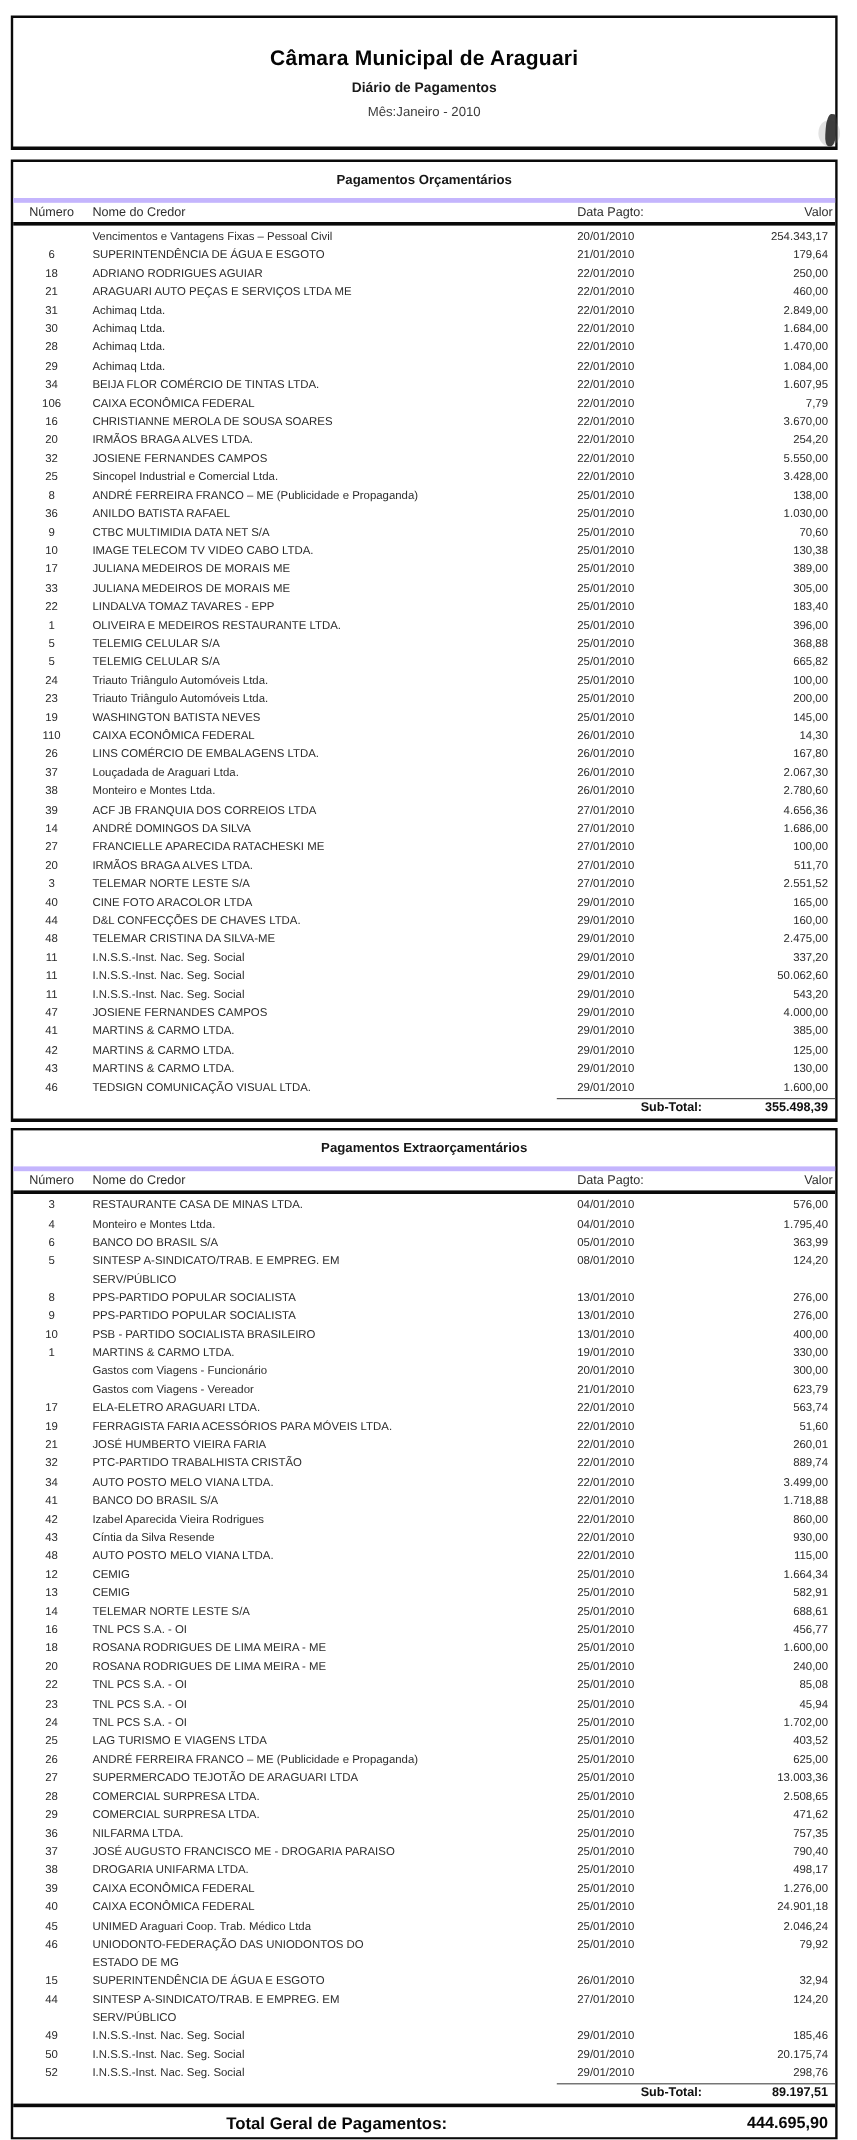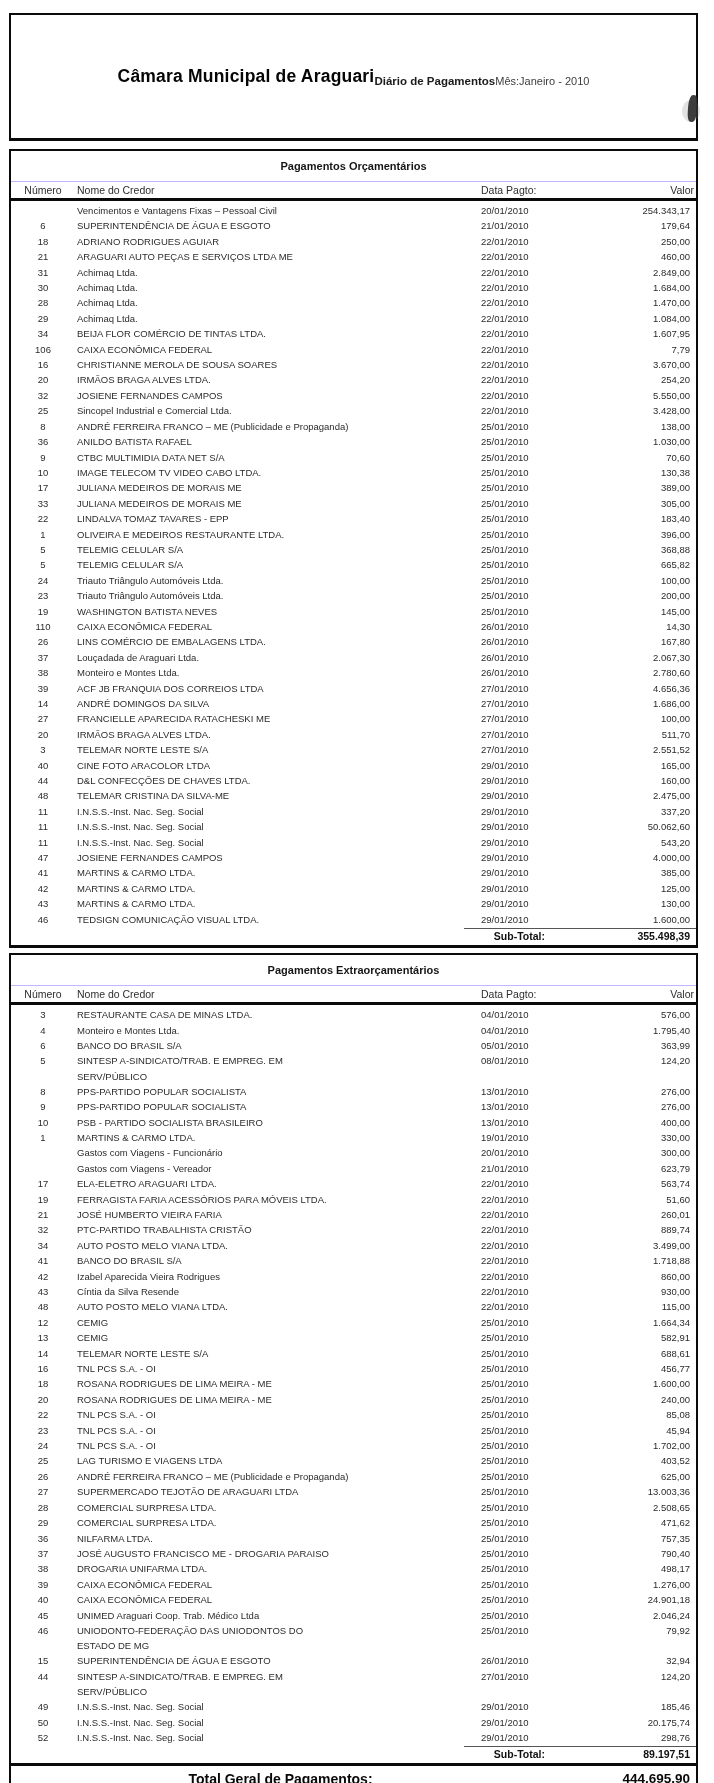--- a/index.html
+++ b/index.html
@@ -6,47 +6,47 @@
   body{
     width:714px;height:1783px;position:relative;overflow:hidden;
     background:#ffffff;
     font-family:"Liberation Sans","DejaVu Sans",sans-serif;
     color:#242424;
   }
   .page{position:absolute;left:9px;top:13px;width:689px;}
   .box{box-sizing:border-box;width:689px;border:2px solid #0a0a0a;background:#fff;}
 
   
-  .box-header{height:128px;display:flex;flex-direction:row;align-items:center;justify-content:center;border-bottom-width:3px;}
+  .box-header{height:112px;display:flex;flex-direction:column;align-items:center;justify-content:center;border-bottom-width:3px;}
   .doc-title{font-size:17.5px;font-weight:bold;color:#050505;letter-spacing:.2px;}
   .doc-subtitle{font-size:11.5px;font-weight:bold;margin-top:9px;color:#1b1b1b;}
   .doc-period{font-size:11px;margin-top:8px;color:#3d3d3d;}
 
   
   .box-section{margin-top:8px;border-bottom-width:3px;}
   .box-section2{margin-top:5px;border-bottom-width:2px;}
   .section-title{text-align:center;font-size:11px;font-weight:bold;color:#161616;padding:9px 0 9px 0;}
 
-  .thead{display:flex;border-top:1px solid #c4b5fd;border-bottom:3px solid #0a0a0a;
+  .thead{display:flex;border-top:4px solid #c4b5fd;border-bottom:3px solid #0a0a0a;
          font-size:10.5px;color:#2e2e2e;padding:2px 0 2px 0;align-items:flex-end;}
   .h-num{width:64px;flex:none;text-align:center;}
   .h-cred{width:400px;flex:none;padding-left:2px;}
   .h-date{width:120px;flex:none;padding-left:4px;}
   .h-val{flex:1;text-align:right;padding-right:2px;}
 
   .tbody{padding-top:2px;}
   .row{display:flex;align-items:flex-start;font-size:9.5px;line-height:15.4px;color:#2b2b2b;}
   .c-num{width:64px;flex:none;text-align:center;}
   .c-cred{width:400px;flex:none;padding-left:2px;}
   .c-cred .cred2{line-height:15px;}
   .c-date{width:120px;flex:none;padding-left:4px;}
   .c-val{flex:1;text-align:right;padding-right:6px;}
 
   .subtotal{display:flex;position:relative;font-weight:bold;font-size:10.5px;
-            line-height:17px;color:#101010;margin-top:1px;}
+            line-height:17px;color:#101010;margin-top:1px;padding-left:40px;}
   .subtotal::before{content:"";position:absolute;right:0;top:0;width:232px;border-top:1px solid #555;}
   .st-label{width:534px;flex:none;text-align:right;}
   .st-val{flex:1;text-align:right;padding-right:6px;}
 
   .total-bar{display:flex;align-items:center;border-top:3px solid #0a0a0a;height:25px;
              font-weight:bold;color:#080808;}
   .tg-label{flex:1;text-align:center;font-size:14px;padding-left:40px;}
   .tg-val{width:180px;flex:none;text-align:right;font-size:13.5px;padding-right:6px;}
 
   

